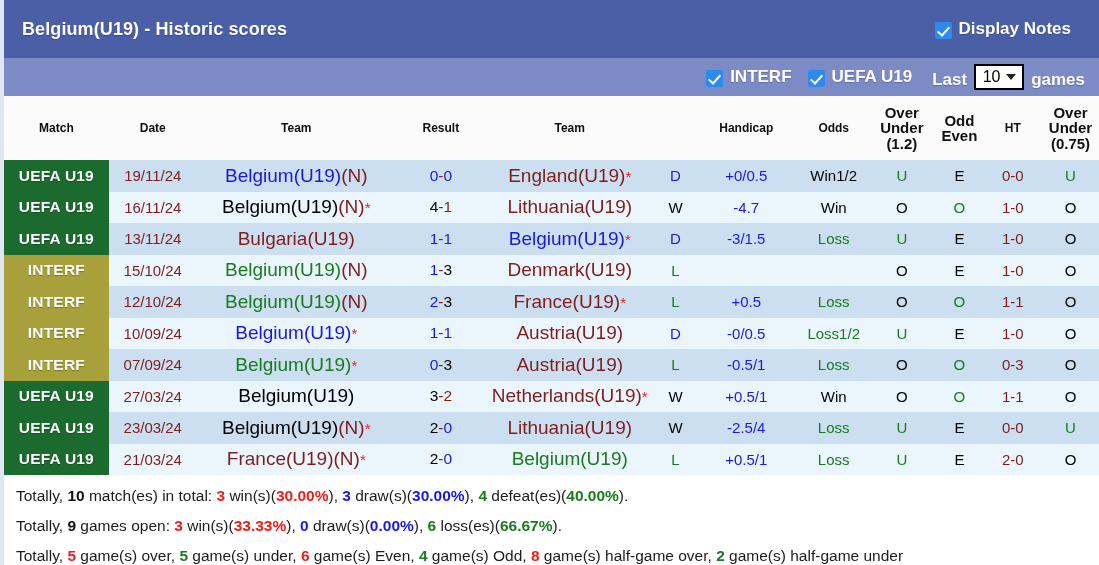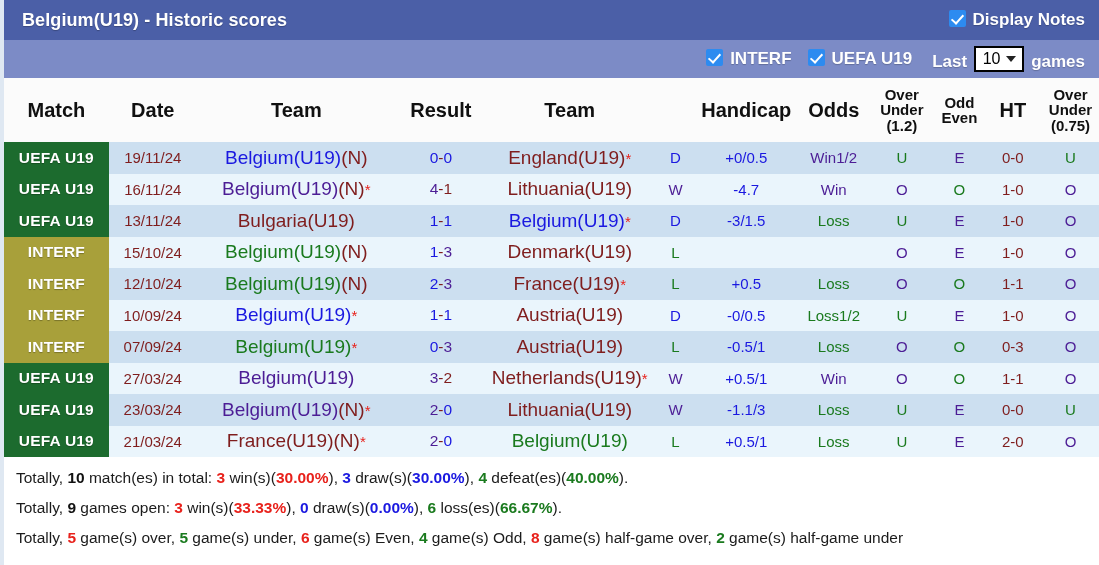--- a/index.html
+++ b/index.html
@@ -12,43 +12,43 @@
   #app {
     width: 1099px; height: 565px;
     position: relative;
     background: #fff;
     overflow: hidden;
     border-left: 4px solid #dfe8f2;
   }
 
   
   .titlebar {
-    height: 40px;
+    height: 58px;
     background: #4b5fa7;
     display: flex; align-items: center;
-    padding: 0 14px 0 18px;
+    padding: 0 28px 0 18px;
     color: #fff;
   }
   .titlebar .title {
     font-size: 18px; font-weight: bold;
     letter-spacing: .1px;
     text-shadow: 0 1px 1px rgba(0,0,0,.25);
   }
   .titlebar .spacer { flex: 1; }
 
   
   .filterbar {
     height: 38px;
     background: #7c8bc6;
     display: flex; align-items: center; justify-content: flex-end;
     padding: 0 14px 0 18px;
     color: #fff;
   }
   .filt-group {
-    display: flex; align-items: flex-start;
+    display: flex; align-items: flex-end;
     margin-left: 16px;
     font-size: 17px; font-weight: bold;
     text-shadow: 0 1px 1px rgba(0,0,0,.22);
   }
   .filt-group .lbl { margin-left: 7px; }
 
   .cbox {
     width: 17px; height: 17px;
     background: #2d8bf0;
     border-radius: 2px;
@@ -91,21 +91,21 @@
   
   table.scores {
     width: 1099px;
     border-collapse: collapse;
     table-layout: fixed;
     font-size: 15px;
   }
   table.scores thead th {
     background: #fbfbfb;
     color: #101010;
-    font-size: 20px;
+    font-size: 12px;
     font-weight: bold;
     height: 64px;
     vertical-align: middle;
     line-height: 1.02;
     border: none;
     padding: 0 2px;
   }
   table.scores thead th.small { font-size: 15px; margin-top: 24px; }
 
   td { padding: 0 3px; height: 31.5px; vertical-align: middle; text-align: center;
@@ -117,21 +117,21 @@
   td.badge {
     color: #fff; font-weight: bold; font-size: 15.5px;
     text-align: center;
     letter-spacing: .2px;
     text-shadow: 0 1px 1px rgba(0,0,0,.28);
   }
   td.badge.uefa   { background: #1c6b2e !important; }
   td.badge.interf { background: #a8a03a !important; }
 
   
-  .c-red   { color: #4c1d95; }
+  .c-red   { color: #000000; }
   .c-blue  { color: #1a18e0; }
   .c-green { color: #1a7a1e; }
   .c-black { color: #7f1d1d; }
   .star    { color: #e8211b; }
 
   .team { font-size: 19px; }
   .score { font-weight: normal; font-size: 15.5px; }
 
   
   .footer { padding: 6px 24px 0 12px; }
@@ -333,21 +333,21 @@
           <td><span class="c-black">1-1</span></td>
           <td><span class="c-red">O</span></td>
         </tr>
         <tr class="r-odd">
           <td class="badge uefa">UEFA U19</td>
           <td><span class="c-black">23/03/24</span></td>
           <td><span class="team c-red">Belgium(U19)</span><span class="team c-black">(N)</span><span class="star">*</span></td>
           <td><span class="score c-red">2</span><span class="score c-black">-</span><span class="score c-blue">0</span></td>
           <td><span class="team c-black">Lithuania(U19)</span></td>
           <td><span class="c-red">W</span></td>
-          <td><span class="c-blue">-1.1/3</span></td>
+          <td><span class="c-blue">-2.5/4</span></td>
           <td><span class="c-green">Loss</span></td>
           <td><span class="c-green">U</span></td>
           <td><span class="c-red">E</span></td>
           <td><span class="c-black">0-0</span></td>
           <td><span class="c-green">U</span></td>
         </tr>
         <tr class="r-even">
           <td class="badge uefa">UEFA U19</td>
           <td><span class="c-black">21/03/24</span></td>
           <td><span class="team c-black">France(U19)</span><span class="team c-black">(N)</span><span class="star">*</span></td>

